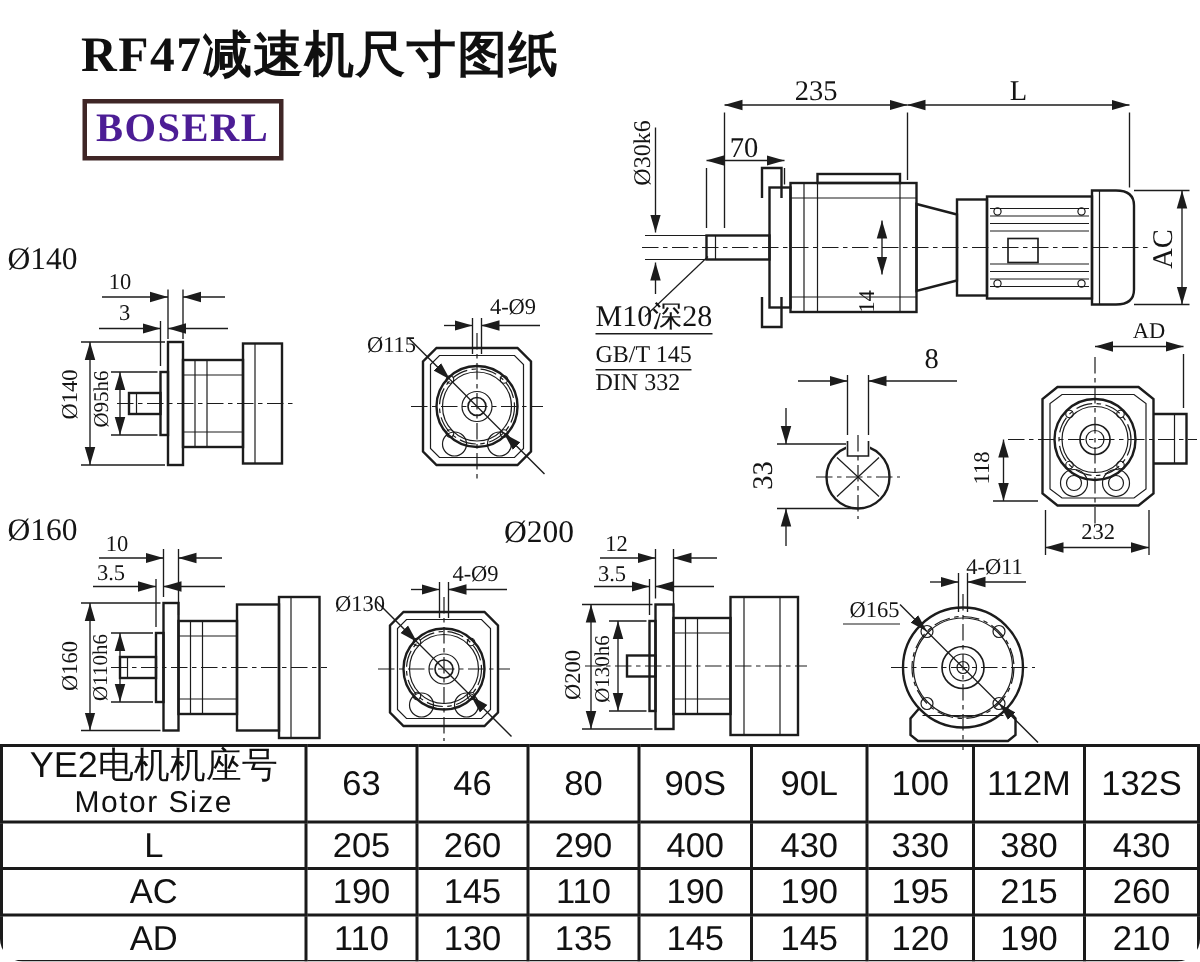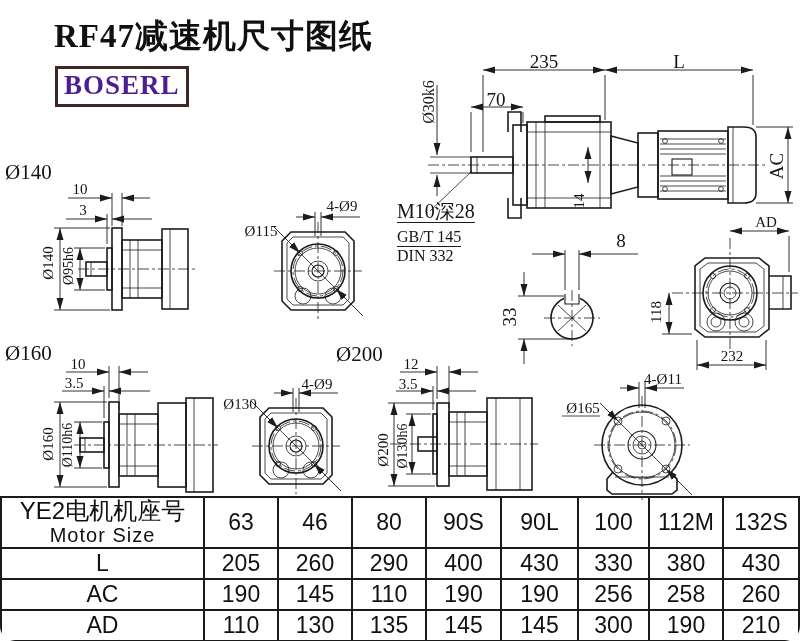--- a/index.html
+++ b/index.html
@@ -388,31 +388,31 @@
     <td>380</td>
     <td>430</td>
   </tr>
   <tr style="height:31px">
     <td>AC</td>
     <td>190</td>
     <td>145</td>
     <td>110</td>
     <td>190</td>
     <td>190</td>
-    <td>256</td>
-    <td>258</td>
+    <td>195</td>
+    <td>215</td>
     <td>260</td>
   </tr>
   <tr style="height:31px">
     <td>AD</td>
     <td>110</td>
     <td>130</td>
     <td>135</td>
     <td>145</td>
     <td>145</td>
-    <td>300</td>
+    <td>120</td>
     <td>190</td>
     <td>210</td>
   </tr>
 </tbody>
     </table>
 
 </div>
 
 </body></html>

